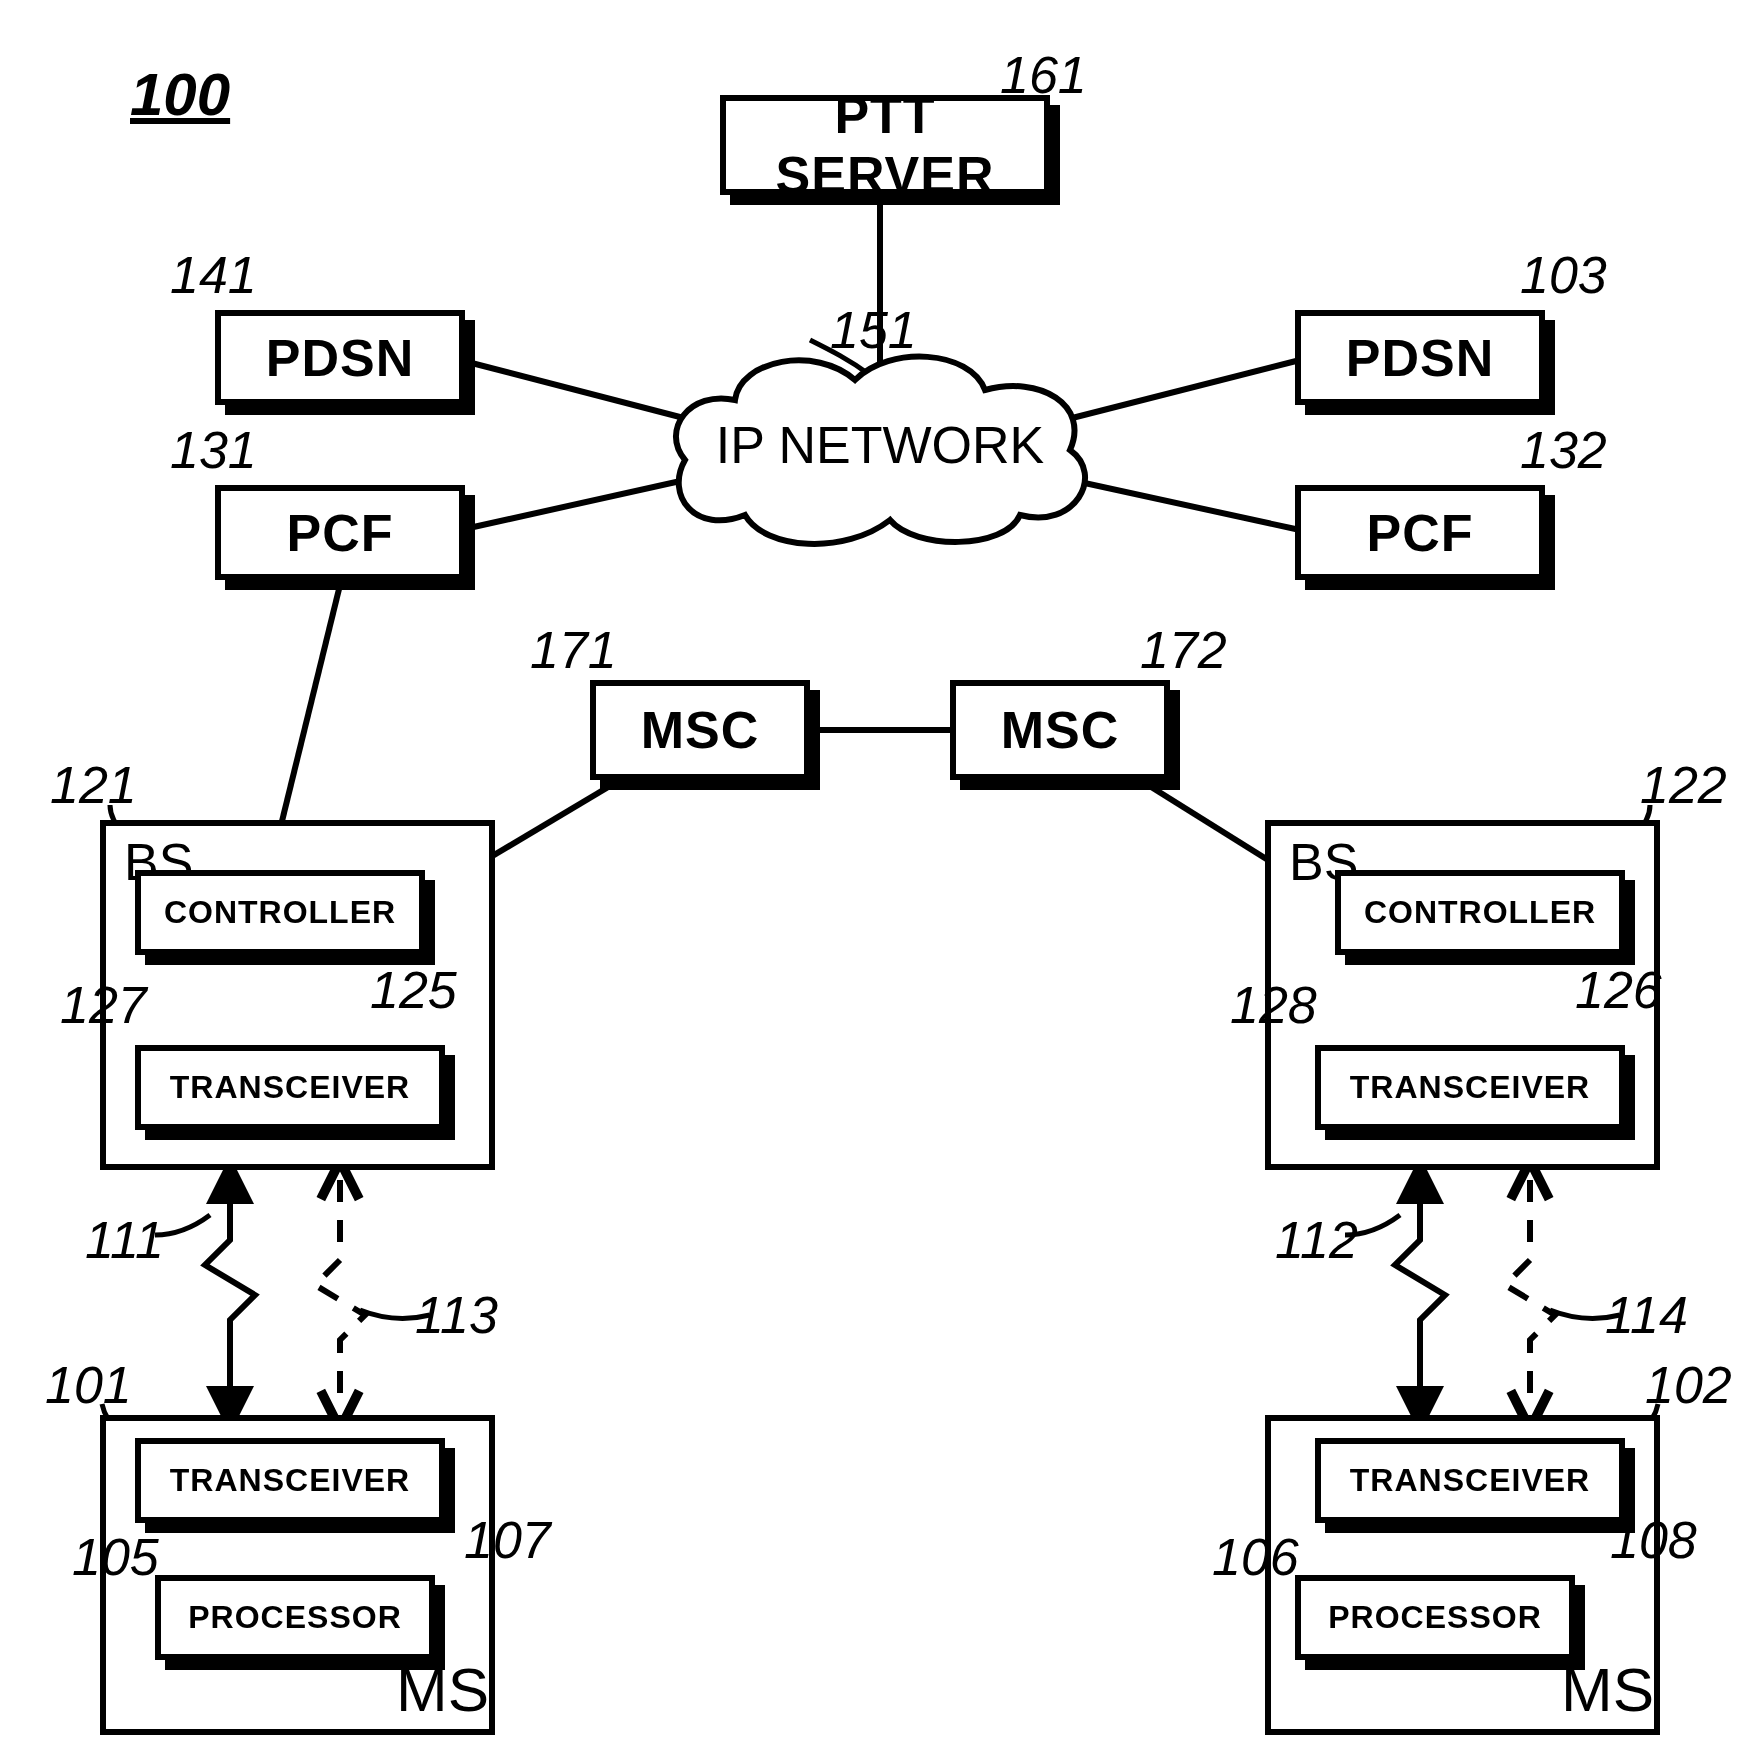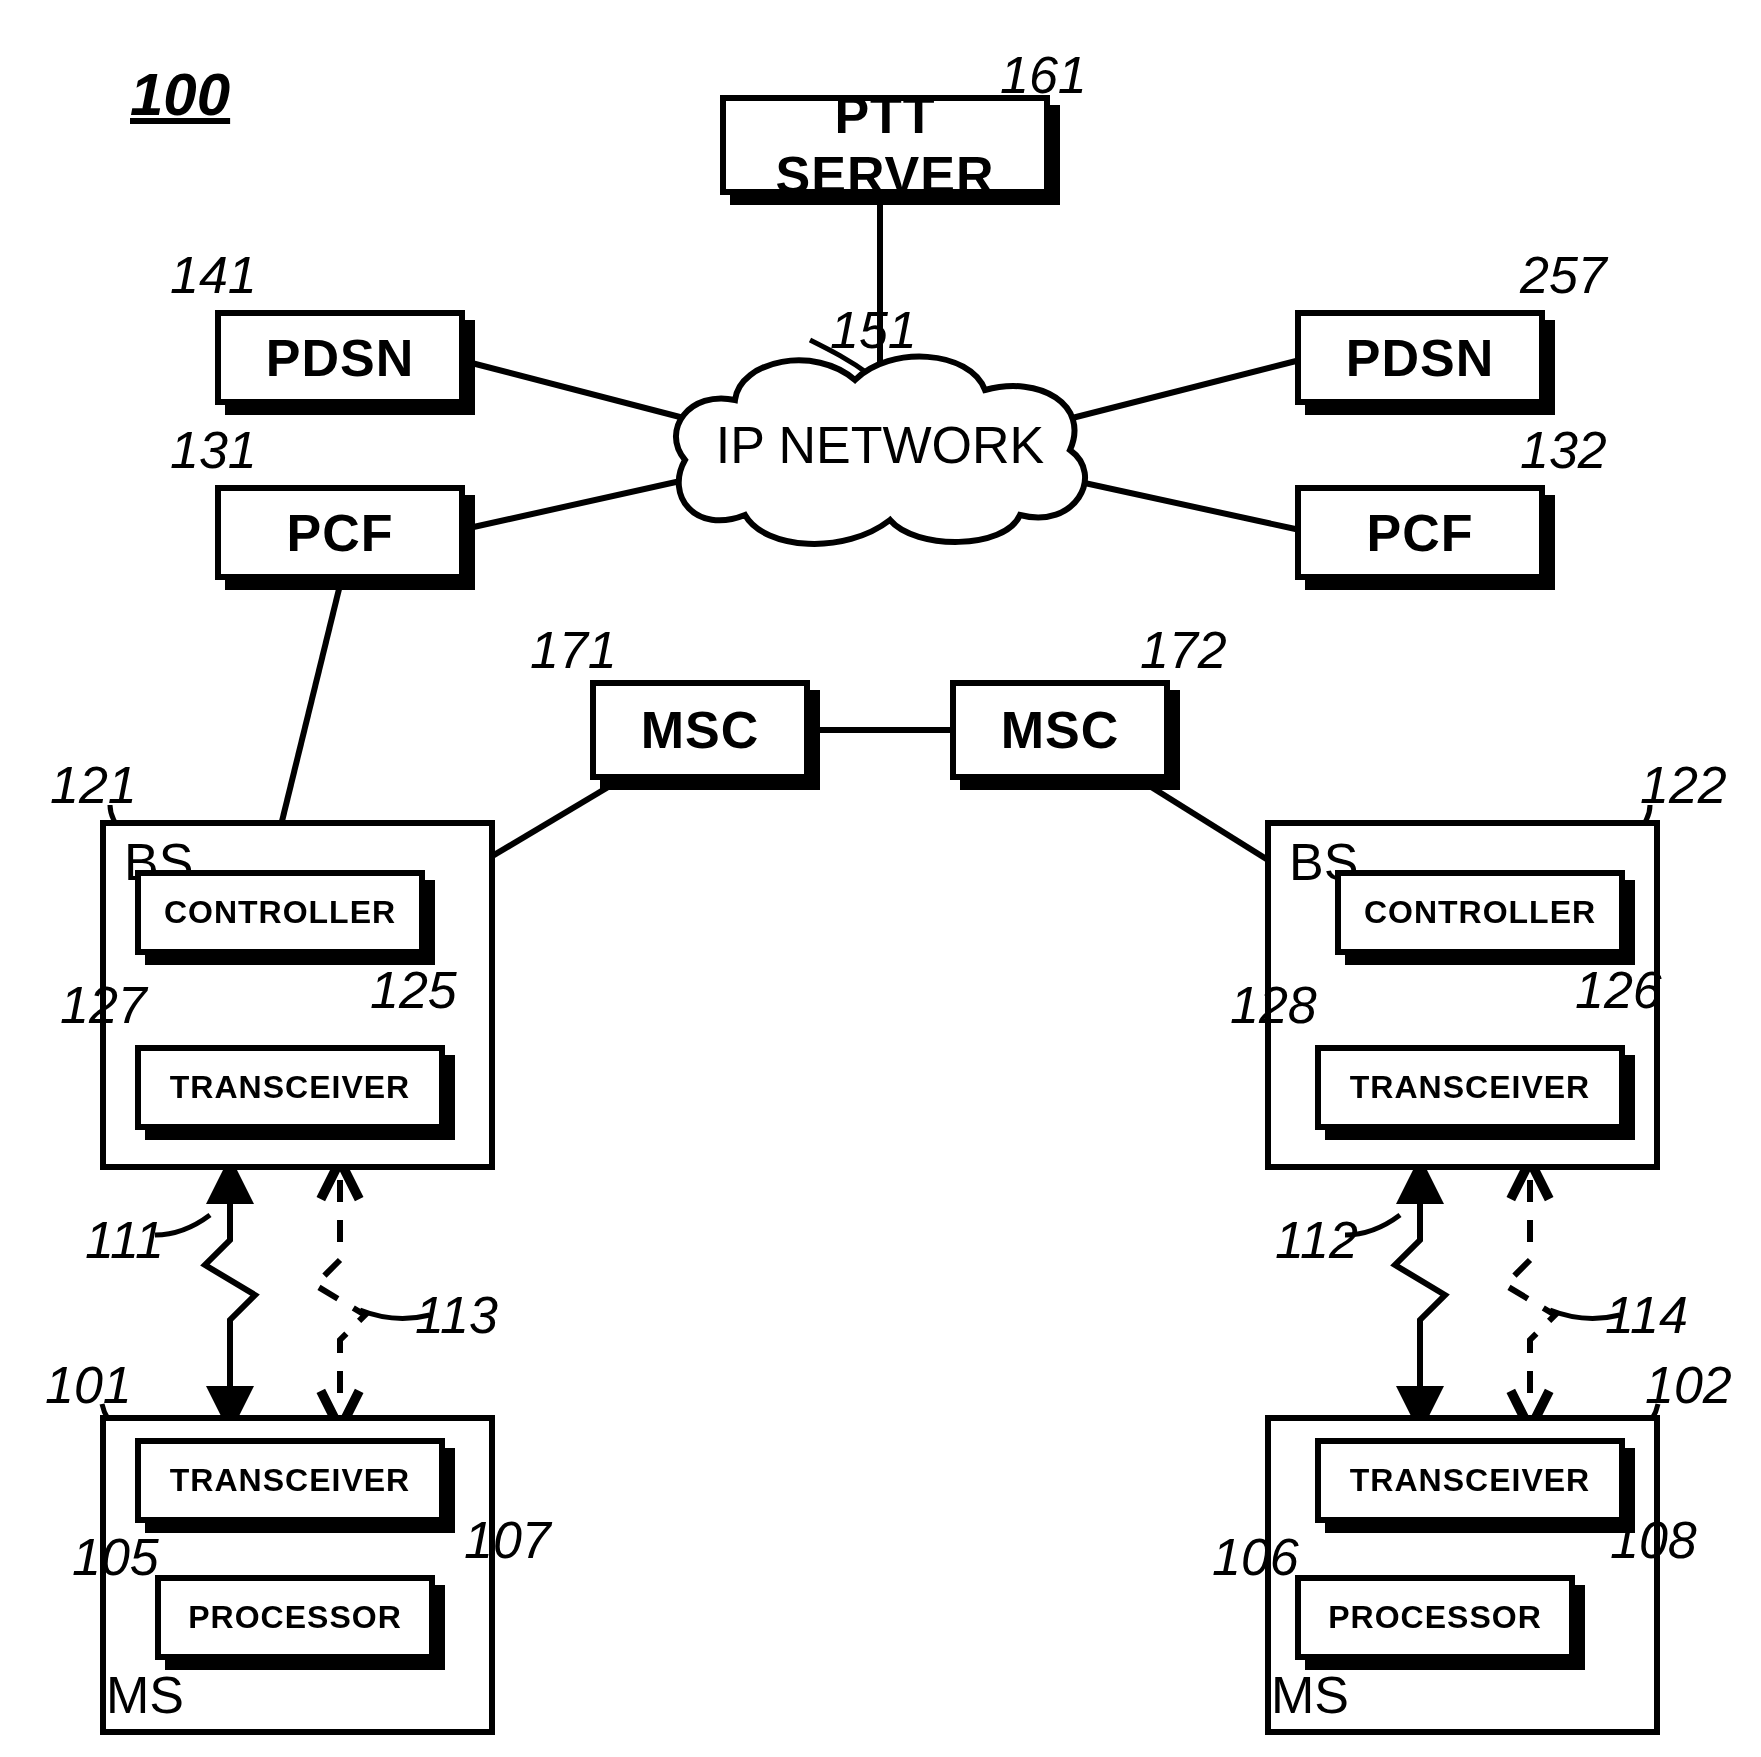--- a/index.html
+++ b/index.html
@@ -59,22 +59,22 @@
     border: 6px solid #000;
     background: #fff;
   }
   .container > .title {
     position: absolute;
     font-size: 52px;
     font-weight: 400;
   }
   .container > .footer {
     position: absolute;
-    font-size: 52px;
-    text-align: left;
+    font-size: 62px;
+    text-align: right;
     width: 100%;
     bottom: 4px;
   }
 
   
   .ref {
     position: absolute;
     font-size: 52px;
     font-style: italic;
     font-weight: 400;
@@ -200,21 +200,21 @@
   <div class="block" style="left:215px; top:310px; width:250px; height:95px;">
     <div class="shadow"></div>
       <div class="face">PDSN</div>
   </div>
   <div class="ref" style="left:170px; top:245px;">141</div>
 
   <div class="block" style="left:1295px; top:310px; width:250px; height:95px;">
     <div class="shadow"></div>
       <div class="face">PDSN</div>
   </div>
-  <div class="ref" style="left:1520px; top:245px;">257</div>
+  <div class="ref" style="left:1520px; top:245px;">103</div>
 
   <div class="block" style="left:215px; top:485px; width:250px; height:95px;">
     <div class="shadow"></div>
       <div class="face">PCF</div>
   </div>
   <div class="ref" style="left:170px; top:420px;">131</div>
 
   <div class="block" style="left:1295px; top:485px; width:250px; height:95px;">
     <div class="shadow"></div>
       <div class="face">PCF</div>

